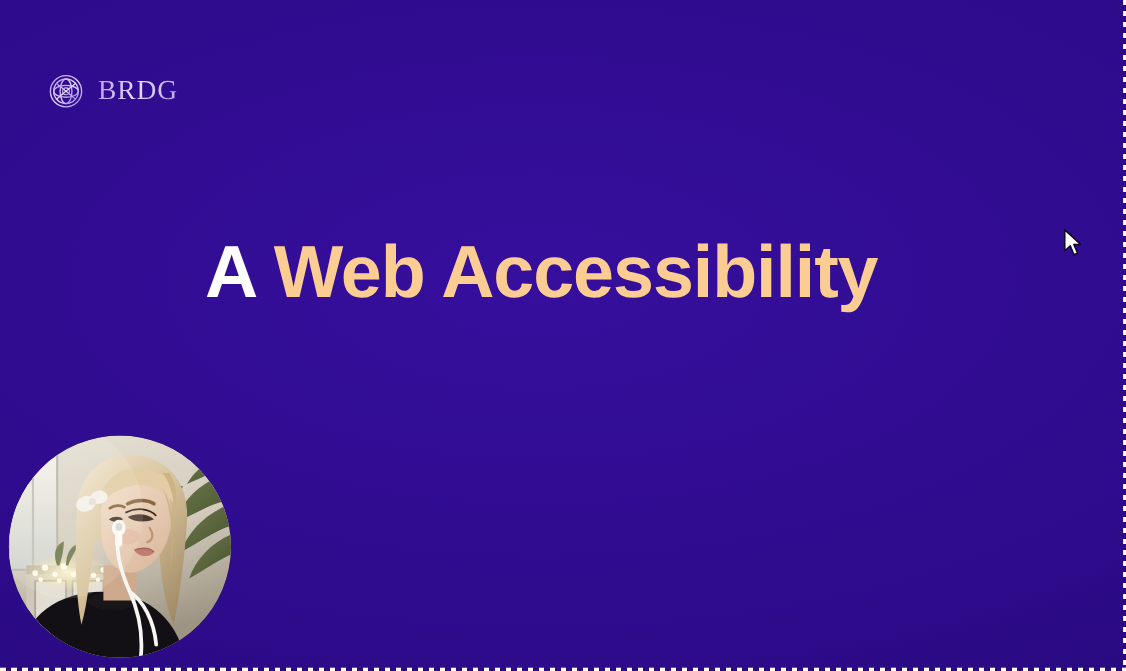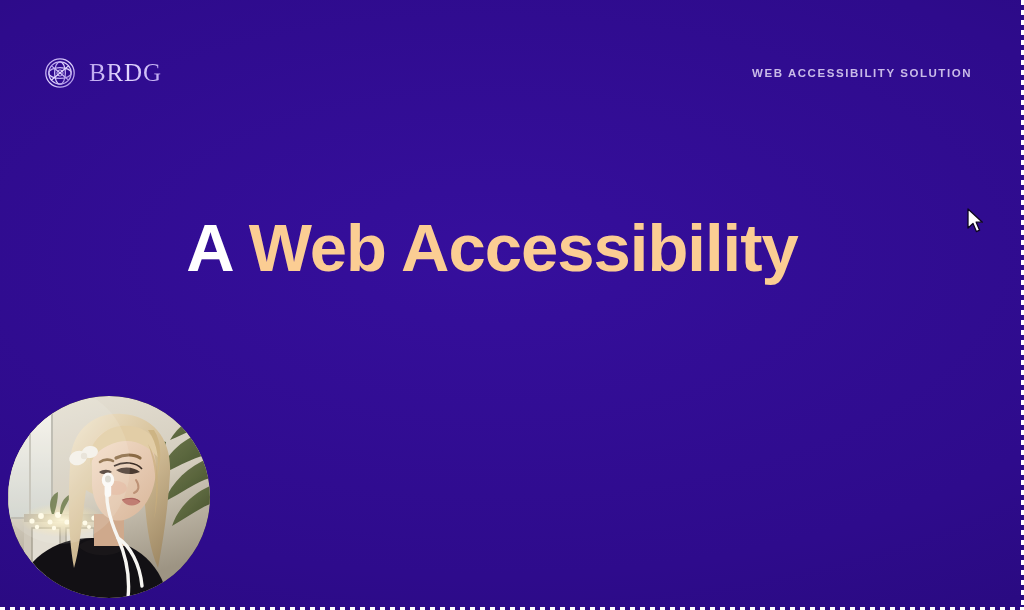--- a/index.html
+++ b/index.html
@@ -52,21 +52,21 @@
     width:1024px; height:3px;
     background:repeating-linear-gradient(to right,
                 #ffffff 0px, #ffffff 5px,
                 rgba(255,255,255,0) 5px, rgba(255,255,255,0) 10px);
     pointer-events:none;
   }
 
   
   .topbar {
     position:absolute;
-    top:2px; left:0;
+    top:12px; left:0;
     width:1024px; height:126px;
     display:flex;
     align-items:center;
     justify-content:space-between;
     padding:16px 52px 0 44px;
   }
 
   .brand {
     display:flex;
     align-items:center;
@@ -165,21 +165,20 @@
             <path d="M16 5 v22"></path>
             <path d="M7.2 8.6 C11 12 18 17 24.8 23.4"></path>
             <path d="M24.8 8.6 C21 12 14 17 7.2 23.4"></path>
             <circle cx="16" cy="16" r="3.1" stroke-width="1"></circle>
           </g>
         </svg>
       </span>
       <span class="brand-word">BRDG</span>
     </div>
 
-    <div class="topbar-tag">WEB ACCESSIBILITY SOLUTION</div>
   </div>
 
   <div class="headline">
     <span class="ln"><span>A </span><span class="accent">Web Accessibility</span></span>
   </div>
 
   <div class="webcam">
     <svg viewBox="0 0 202 202" aria-hidden="true">
       <defs>
         <clipPath id="bubbleClip">

